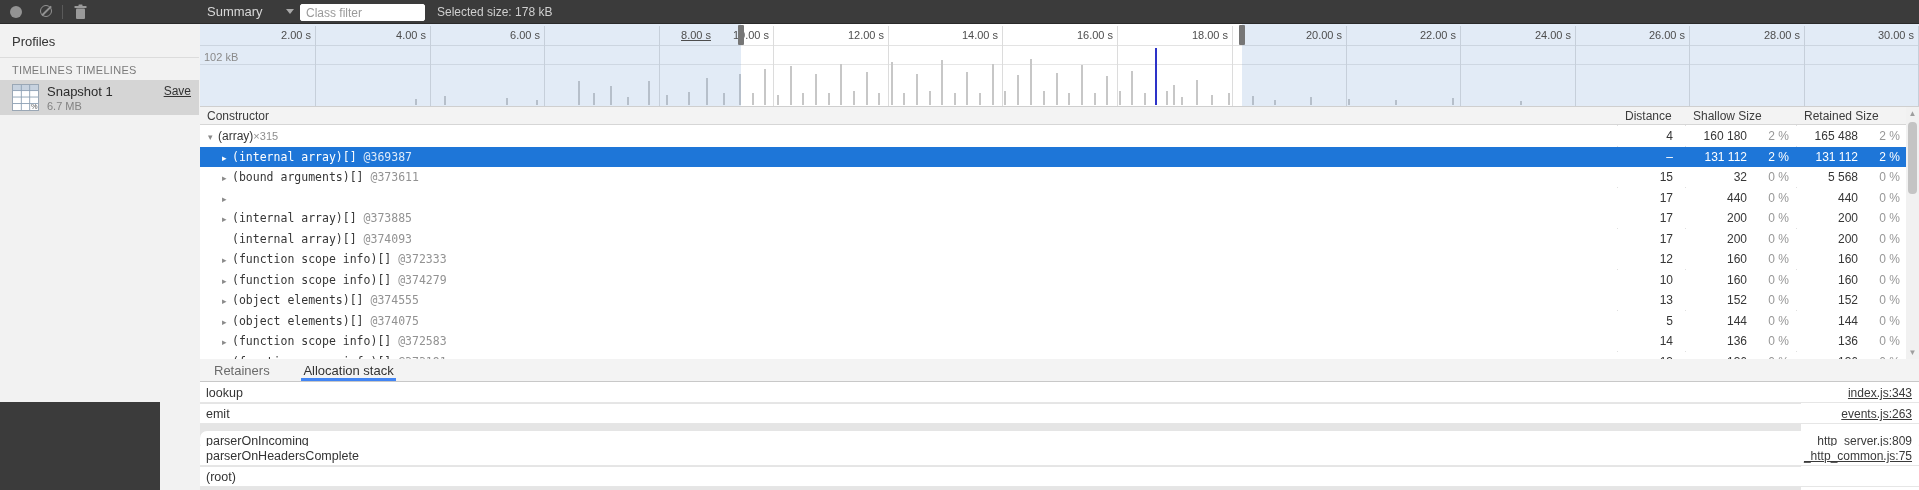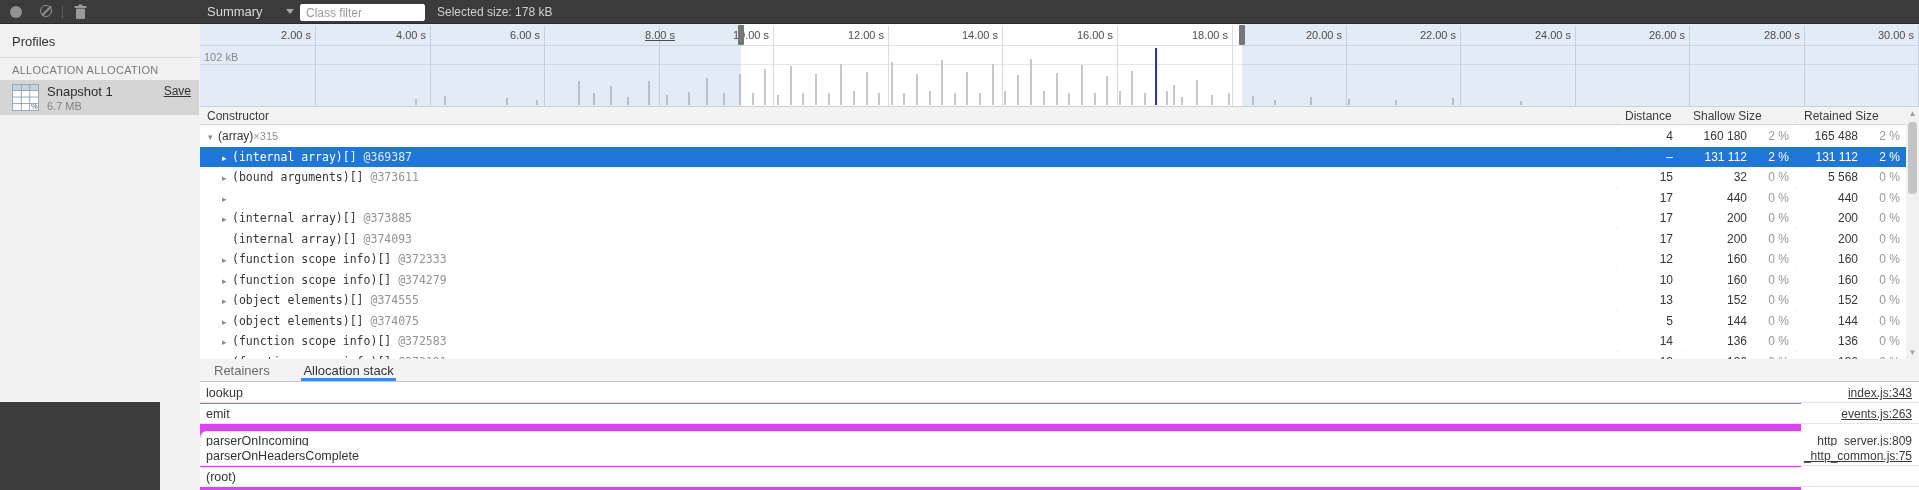--- a/index.html
+++ b/index.html
@@ -70,21 +70,21 @@
   .vscroll { position:absolute; right:0; top:0; width:13px; height:252px; background:#f1f1f1; z-index:7; }
   .vs-arrow { position:absolute; left:0; width:13px; height:13px; background:#f1f1f1; color:#9e9e9e; font-size:8px; text-align:center; line-height:13px; cursor:pointer; }
   .vs-thumb { position:absolute; left:2px; top:15px; width:9px; height:72px; background:#c4c4c4; border-radius:4px; cursor:pointer; }
 
   
   .tabbar { position:absolute; left:0; top:335px; width:1719px; height:23px; background:#f3f3f3; border-bottom:1px solid #c8c8c8; }
   .tab { position:absolute; top:0; height:22px; line-height:23px; font-size:13px; color:#6b6b6b; padding:0 2px; cursor:pointer; }
   .tab.active { color:#333; border-bottom:3px solid #4285f4; }
 
   
-  .stack { position:absolute; left:0; top:359px; width:1601px; height:107px; background:#d946ef;text-decoration:underline; }
+  .stack { position:absolute; left:0; top:359px; width:1601px; height:107px; background:#e5e5e5;text-decoration:underline; }
   .frame { position:absolute; left:0; width:1719px; height:20px; line-height:20px; border-bottom:1px solid #e6e6e6; background:#fff; }
   .frame .fn { position:absolute; left:6px; top:0; font-size:12.5px; color:#333; }
   .frame .src { position:absolute; right:7px; top:0; font-size:12px; color:#3a3a3a; text-decoration:underline; cursor:pointer; }
 </style>
 </head>
 <body>
 
 <div id="app">
 
   <div class="toolbar">
@@ -106,21 +106,21 @@
       <span>Summary</span>
     </div>
     <div class="summary-caret"></div>
     <input class="class-filter" placeholder="Class filter" style="">
     <span class="selected-size">Selected size: 178 kB</span>
   </div>
 
   <div class="sidebar">
     <div class="profiles-title">Profiles</div>
     <div class="sb-divider"></div>
-    <div class="alloc-label">ALLOCATION ALLOCATION</div>
+    <div class="alloc-label">TIMELINES TIMELINES</div>
     <div class="snapshot-item">
       <svg class="snap-icon" width="27" height="27" viewBox="0 0 27 27">
         <rect x="0" y="0" width="27" height="6" fill="#c7d2df"></rect>
         <line x1="0" y1="6" x2="27" y2="6" stroke="#8fa2b5" stroke-width="1"></line>
         <line x1="0" y1="13" x2="27" y2="13" stroke="#8fa2b5" stroke-width="1"></line>
         <line x1="0" y1="20" x2="27" y2="20" stroke="#8fa2b5" stroke-width="1"></line>
         <line x1="9" y1="0" x2="9" y2="27" stroke="#8fa2b5" stroke-width="1"></line>
         <line x1="18" y1="0" x2="18" y2="27" stroke="#8fa2b5" stroke-width="1"></line>
         <text x="19.5" y="26" font-size="8" fill="#555" font-family="Liberation Sans, sans-serif">%</text>
       </svg>
@@ -138,21 +138,21 @@
       <div class="kb-gridline"></div>
       <div class="kb-label">102 kB</div>
       <div id="ticks">
           <div class="tick-line" style="left: 115px;"></div>
           <div class="tick-label" style="right: 1608px;">2.00 s</div>
           <div class="tick-line" style="left: 230px;"></div>
           <div class="tick-label" style="right: 1493px;">4.00 s</div>
           <div class="tick-line" style="left: 344px;"></div>
           <div class="tick-label" style="right: 1379px;">6.00 s</div>
           <div class="tick-line" style="left: 459px;"></div>
-          <div class="tick-label" style="right: 1244px; text-decoration: underline;">8.00 s</div>
+          <div class="tick-label" style="right: 1208px; text-decoration: underline;">8.00 s</div>
           <div class="tick-line" style="left: 573px;"></div>
           <div class="tick-label" style="right: 1150px;">10.00 s</div>
           <div class="tick-line" style="left: 688px;"></div>
           <div class="tick-label" style="right: 1035px;">12.00 s</div>
           <div class="tick-line" style="left: 802px;"></div>
           <div class="tick-label" style="right: 921px;">14.00 s</div>
           <div class="tick-line" style="left: 917px;"></div>
           <div class="tick-label" style="right: 806px;">16.00 s</div>
           <div class="tick-line" style="left: 1032px;"></div>
           <div class="tick-label" style="right: 691px;">18.00 s</div>

